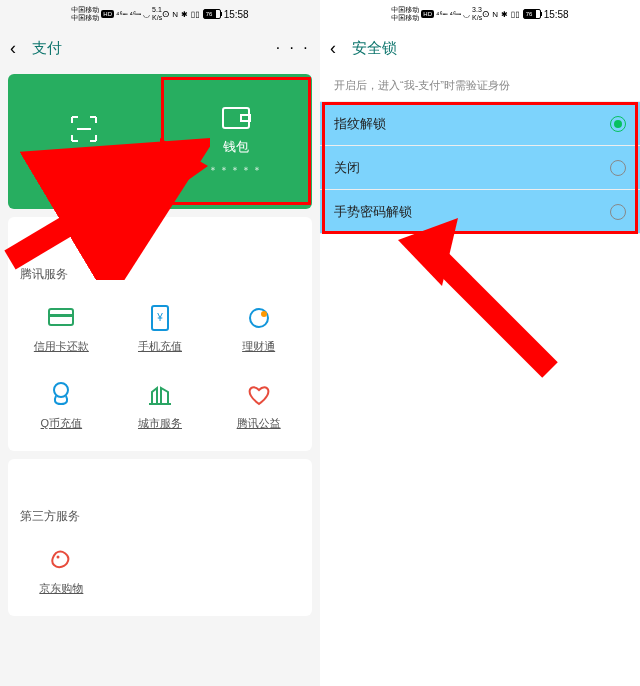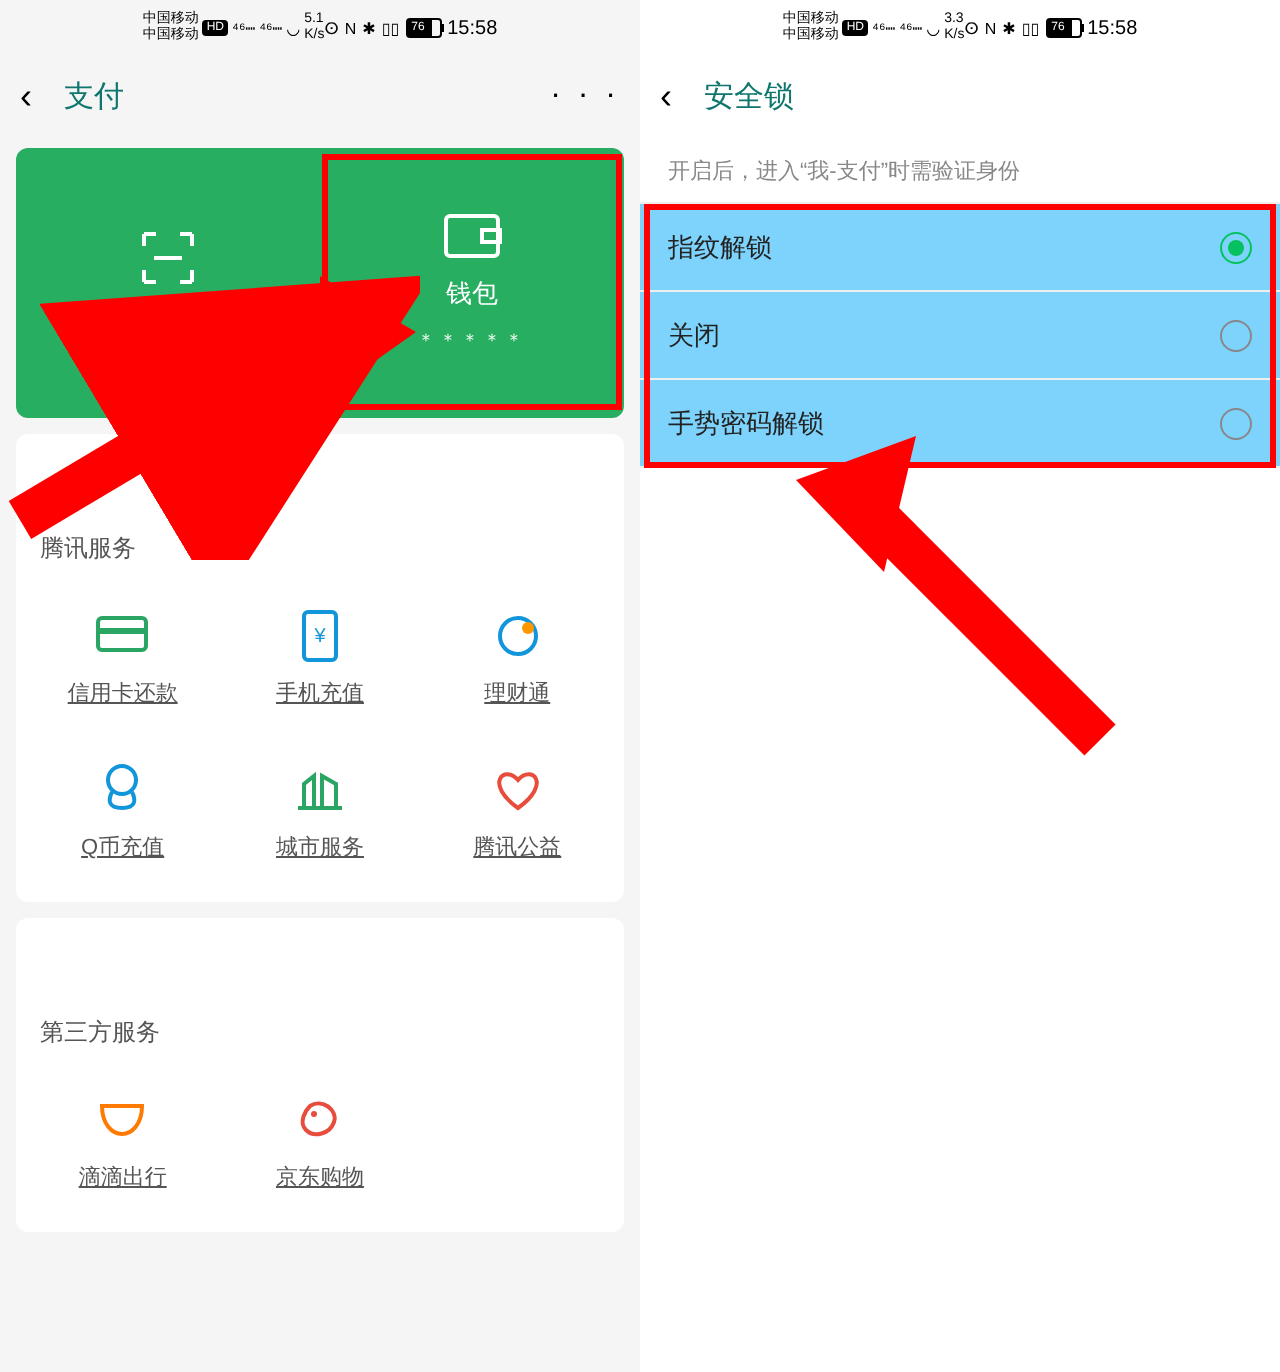--- a/index.html
+++ b/index.html
@@ -237,28 +237,20 @@
           <span class="lb">腾讯公益</span>
         </div>
       </div>
     </div>
 
     <div class="card">
       <div class="card-title">第三方服务</div>
       <div class="grid3">
         <div class="cell">
           <span class="ic">
-              <svg width="26" height="20" viewBox="0 0 26 20">
-                <path d="M3 3h20a0 0 0 010 0c0 9-5 14-10 14S3 12 3 3z" fill="none" stroke="#ff7a00" stroke-width="2"></path>
-              </svg>
-            </span>
-          <span class="lb">滴滴出行</span>
-        </div>
-        <div class="cell">
-          <span class="ic">
               <svg width="26" height="22" viewBox="0 0 26 22">
                 <path d="M8 4c6-4 14 2 12 8s-10 8-14 4 0-10 2-12z" fill="none" stroke="#e74c3c" stroke-width="2"></path>
                 <circle cx="10" cy="8" r="1.5" fill="#e74c3c"></circle>
               </svg>
             </span>
           <span class="lb">京东购物</span>
         </div>
       </div>
     </div>
 

